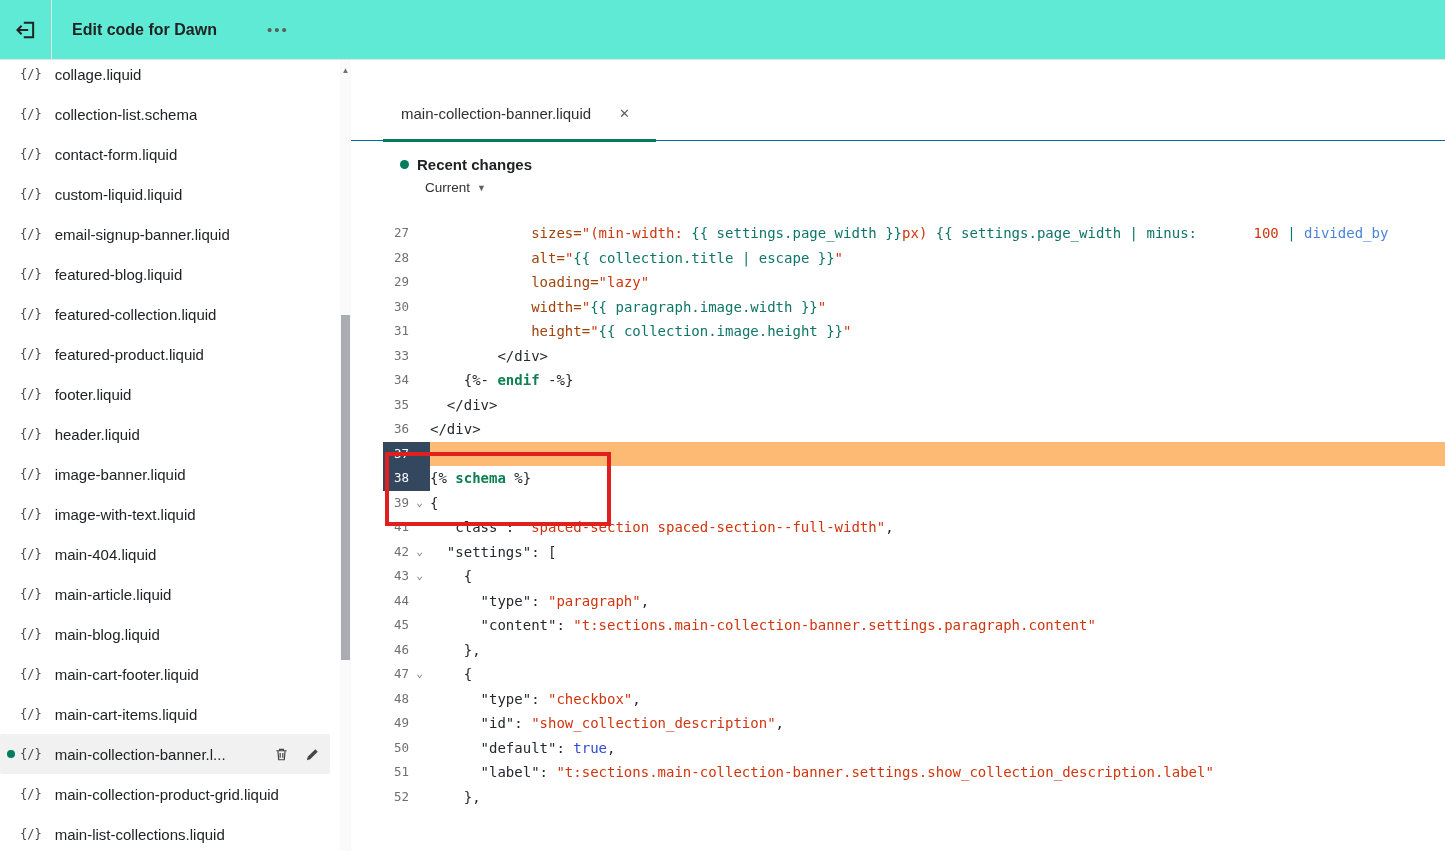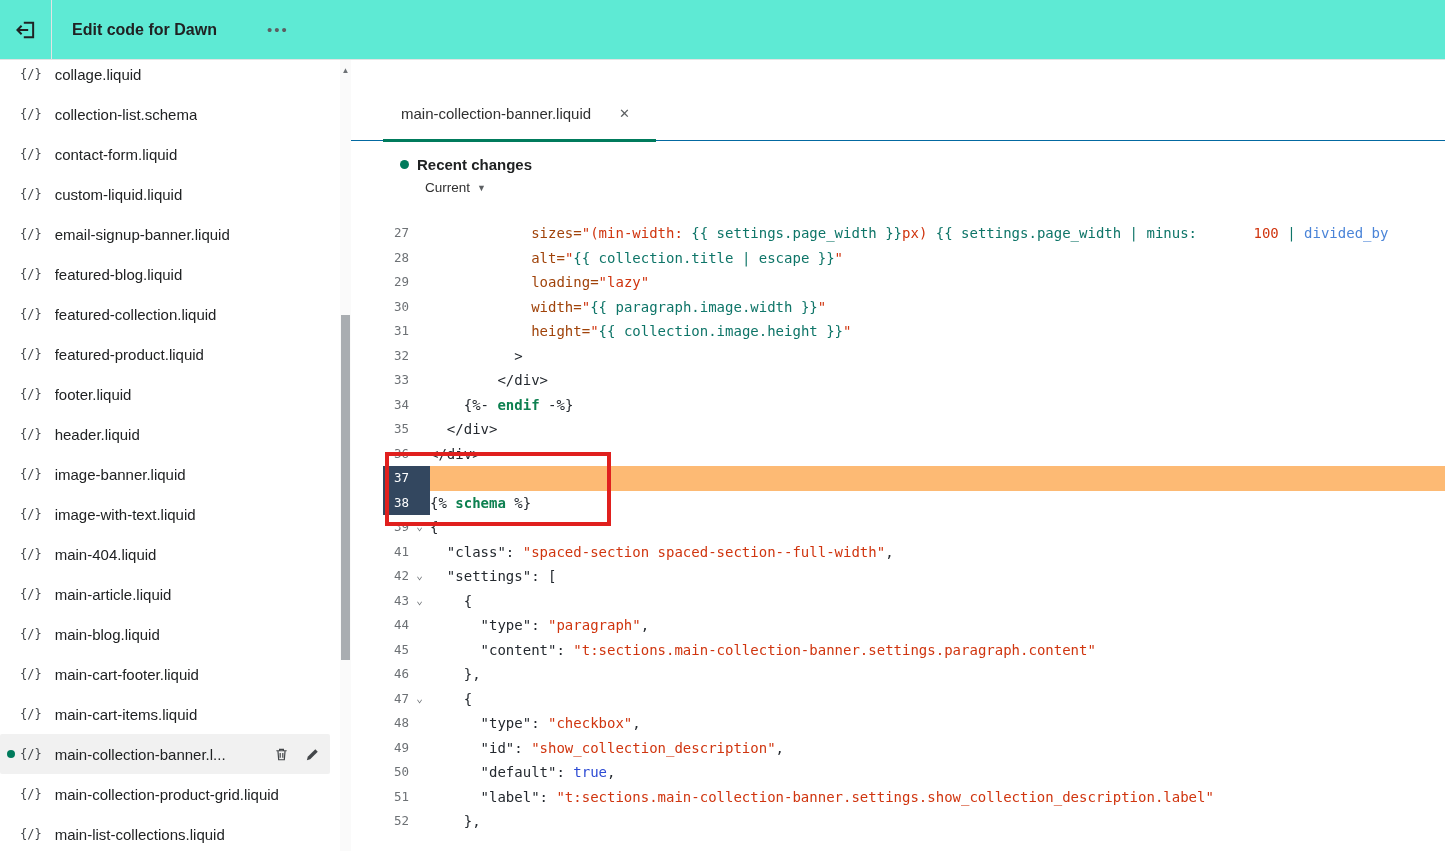--- a/index.html
+++ b/index.html
@@ -207,21 +207,20 @@
       </div>
     </div>
 
     <div class="editor">
       <div>
           <div class="code-row"><span class="gutter"><span class="lnum">27</span><span class="fold"></span></span><span class="code-text"><span class="tk-p">            </span><span class="tk-a">sizes=</span><span class="tk-s">"(min-width: </span><span class="tk-l">{{ settings.page_width }}</span><span class="tk-s">px) </span><span class="tk-l">{{ settings.page_width | minus: </span><span class="tk-n">100</span><span class="tk-l"> | </span><span class="tk-b">divided_by</span></span></div>
           <div class="code-row"><span class="gutter"><span class="lnum">28</span><span class="fold"></span></span><span class="code-text"><span class="tk-p">            </span><span class="tk-a">alt=</span><span class="tk-s">"</span><span class="tk-l">{{ collection.title | escape }}</span><span class="tk-s">"</span></span></div>
           <div class="code-row"><span class="gutter"><span class="lnum">29</span><span class="fold"></span></span><span class="code-text"><span class="tk-p">            </span><span class="tk-a">loading=</span><span class="tk-s">"lazy"</span></span></div>
           <div class="code-row"><span class="gutter"><span class="lnum">30</span><span class="fold"></span></span><span class="code-text"><span class="tk-p">            </span><span class="tk-a">width=</span><span class="tk-s">"</span><span class="tk-l">{{ paragraph.image.width }}</span><span class="tk-s">"</span></span></div>
           <div class="code-row"><span class="gutter"><span class="lnum">31</span><span class="fold"></span></span><span class="code-text"><span class="tk-p">            </span><span class="tk-a">height=</span><span class="tk-s">"</span><span class="tk-l">{{ collection.image.height }}</span><span class="tk-s">"</span></span></div>
-          <div class="code-row"><span class="gutter"><span class="lnum">32</span><span class="fold"></span></span><span class="code-text"><span class="tk-p">          &gt;</span></span></div>
           <div class="code-row"><span class="gutter"><span class="lnum">33</span><span class="fold"></span></span><span class="code-text"><span class="tk-p">        &lt;/div&gt;</span></span></div>
           <div class="code-row"><span class="gutter"><span class="lnum">34</span><span class="fold"></span></span><span class="code-text"><span class="tk-p">    {%- </span><span class="tk-k">endif</span><span class="tk-p"> -%}</span></span></div>
           <div class="code-row"><span class="gutter"><span class="lnum">35</span><span class="fold"></span></span><span class="code-text"><span class="tk-p">  &lt;/div&gt;</span></span></div>
           <div class="code-row"><span class="gutter"><span class="lnum">36</span><span class="fold"></span></span><span class="code-text"><span class="tk-p">&lt;/div&gt;</span></span></div>
           <div class="code-row active"><span class="gutter dark"><span class="lnum">37</span><span class="fold"></span></span><span class="code-text"><span class="tk-p">}</span></span></div>
           <div class="code-row"><span class="gutter dark"><span class="lnum">38</span><span class="fold"></span></span><span class="code-text"><span class="tk-p">{% </span><span class="tk-k">schema</span><span class="tk-p"> %}</span></span></div>
           <div class="code-row"><span class="gutter"><span class="lnum">39</span><span class="fold">⌄</span></span><span class="code-text"><span class="tk-p">{</span></span></div>
           <div class="code-row"><span class="gutter"><span class="lnum">41</span><span class="fold"></span></span><span class="code-text"><span class="tk-p">  "class": </span><span class="tk-s">"spaced-section spaced-section--full-width"</span><span class="tk-p">,</span></span></div>
           <div class="code-row"><span class="gutter"><span class="lnum">42</span><span class="fold">⌄</span></span><span class="code-text"><span class="tk-p">  "settings": [</span></span></div>
           <div class="code-row"><span class="gutter"><span class="lnum">43</span><span class="fold">⌄</span></span><span class="code-text"><span class="tk-p">    {</span></span></div>

